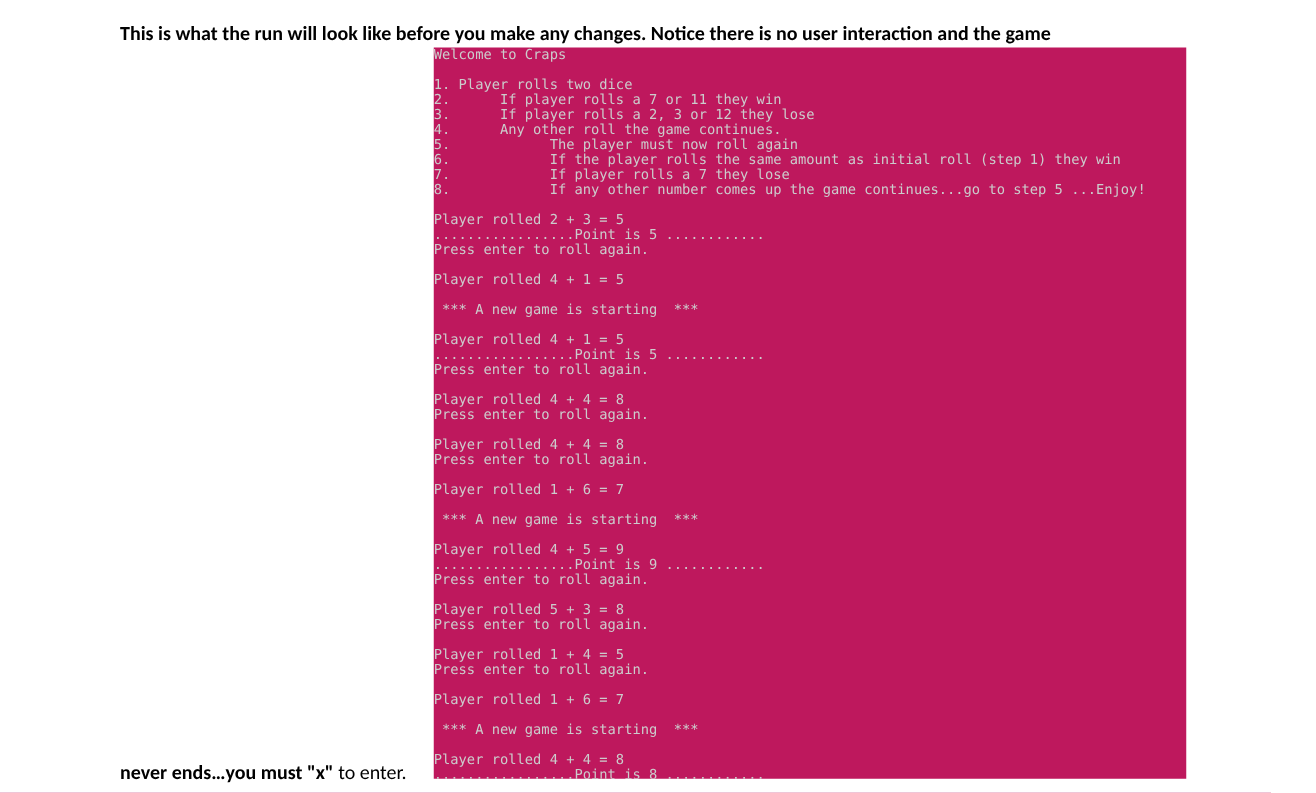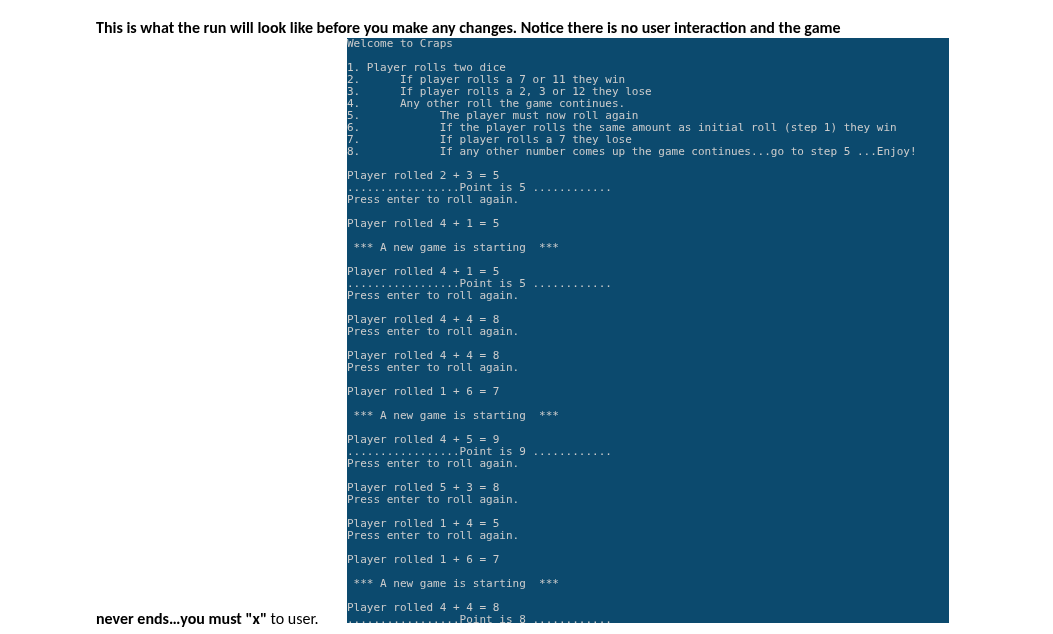--- a/index.html
+++ b/index.html
@@ -35,21 +35,21 @@
   }
   .caption-bottom .bold {
     font-weight: 700;
   }
   .console {
     position: absolute;
     left: 347px;
     top: 38px;
     width: 602px;
     height: 585px;
-    background: #0c4a6e;
+    background: #be185d;
     color: #ccc;
     font-family: Consolas, "Lucida Console", monospace;
     font-size: 11px;
     line-height: 12px;
     padding: 0;
     overflow: hidden;
     box-sizing: border-box;
   }
   .console-pre {
     margin: 0;
@@ -113,16 +113,16 @@
 
 Player rolled 1 + 6 = 7
 
  *** A new game is starting  ***
 
 Player rolled 4 + 4 = 8
 .................Point is 8 ............</pre>
   </div>
 
   <div class="caption-bottom">
-    <span class="bold">never ends…you must "x"</span><span> to user.</span>
+    <span class="bold">never ends…you must "x"</span><span> to enter.</span>
   </div>
 
 </div>
 
 </body></html>

